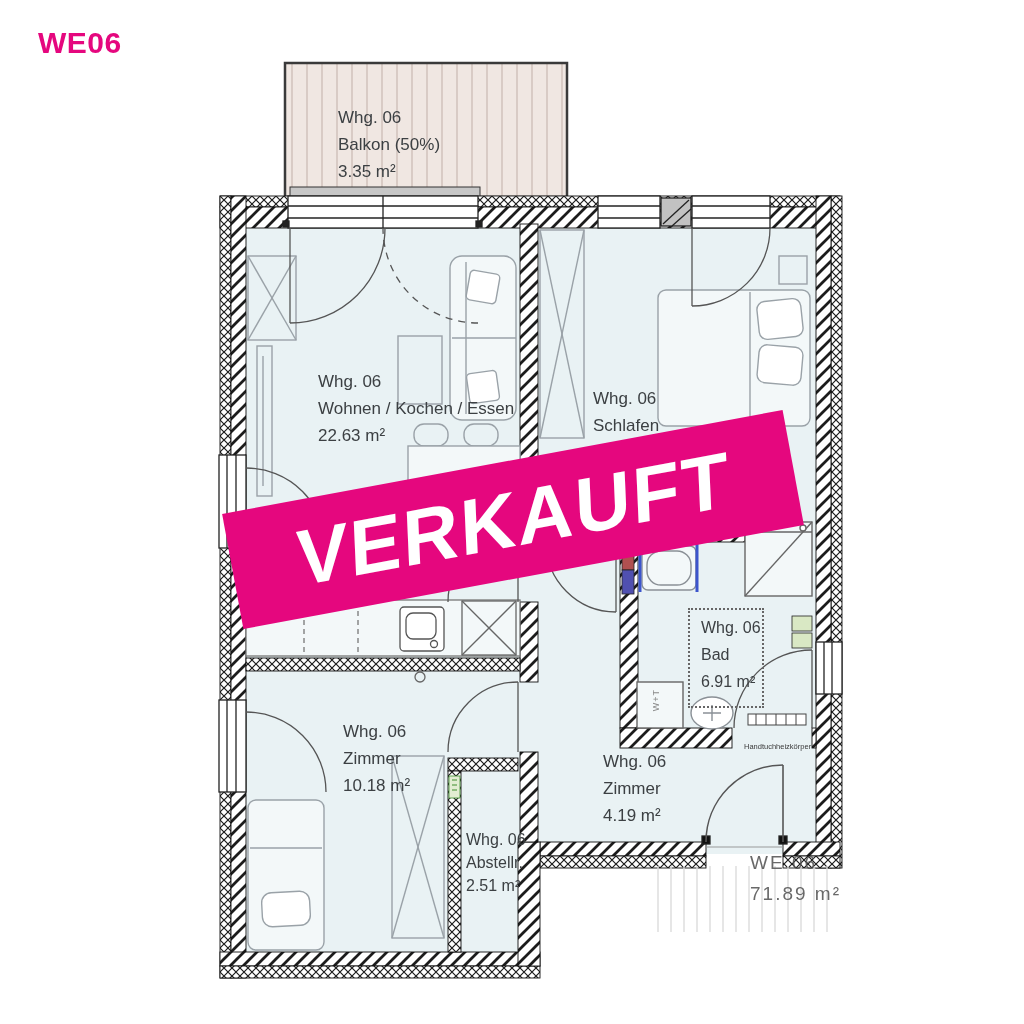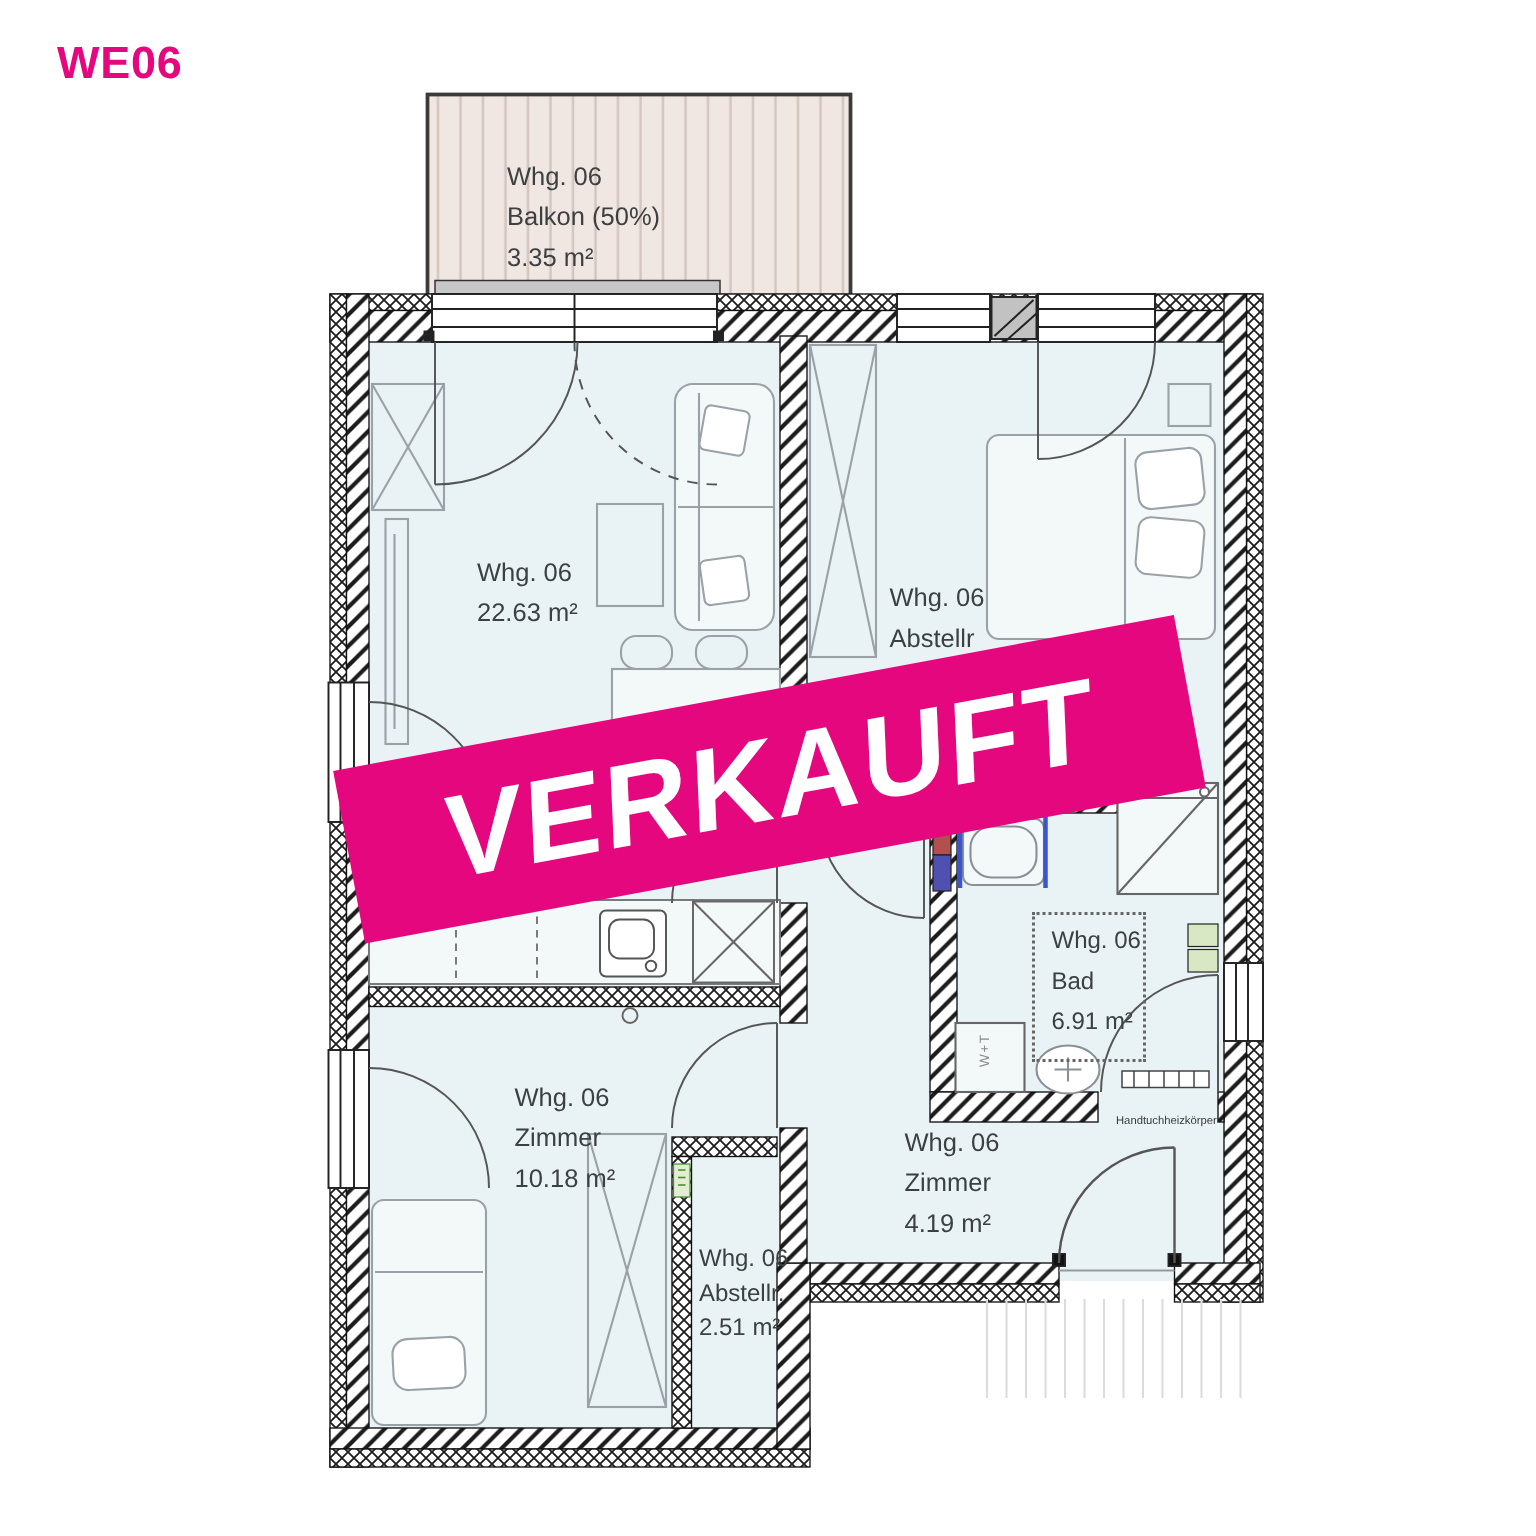--- a/index.html
+++ b/index.html
@@ -289,26 +289,27 @@
   </svg>
 
   <div class="rlabel" style="left:338px;top:104px;">
     <div>Whg. 06</div>
     <div>Balkon (50%)</div>
     <div>3.35 m²</div>
   </div>
 
   <div class="rlabel" style="left:318px;top:368px;">
     <div>Whg. 06</div>
+    <div>Wohnen / Kochen / Essen</div>
     <div>22.63 m²</div>
   </div>
 
   <div class="rlabel" style="left:593px;top:385px;">
     <div>Whg. 06</div>
-    <div>Abstellr</div>
+    <div>Schlafen</div>
     <div></div>
   </div>
 
   <div class="dotted-box" style="left:688px;top:608px;width:76px;height:100px;">
     <div>Whg. 06</div>
     <div>Bad</div>
     <div>6.91 m²</div>
   </div>
 
   <div class="rlabel" style="left:343px;top:718px;">
@@ -322,20 +323,24 @@
     <div>Zimmer</div>
     <div>4.19 m²</div>
   </div>
 
   <div class="rlabel small" style="left:466px;top:828px;">
     <div>Whg. 06</div>
     <div>Abstellr.</div>
     <div>2.51 m²</div>
   </div>
 
+  <div class="outlabel">
+    <div>WE 06</div>
+    <div>71.89 m²</div>
+  </div>
 
   <div class="tiny-note">Handtuchheizkörper</div>
   <div class="wt-note">W+T</div>
 
   <div class="banner">
     <span>VERKAUFT</span>
   </div>
 
 </div>
 

